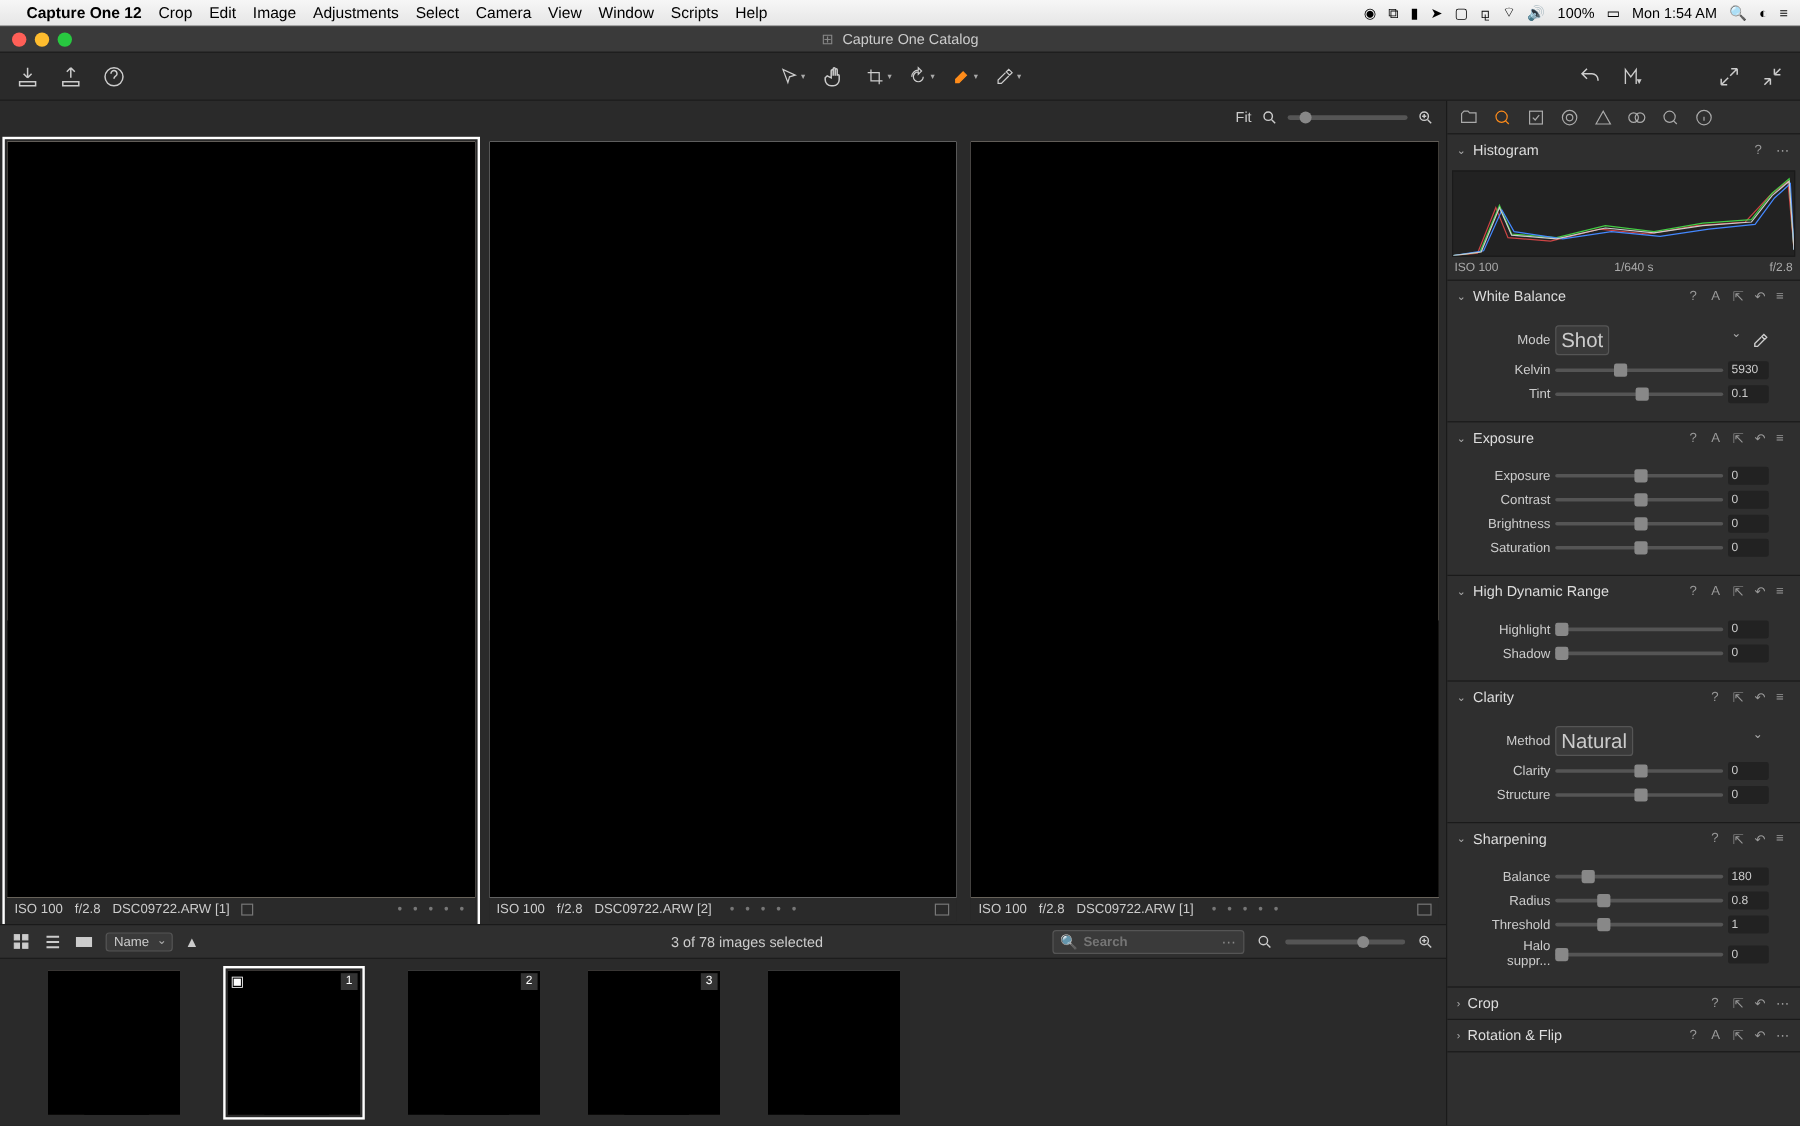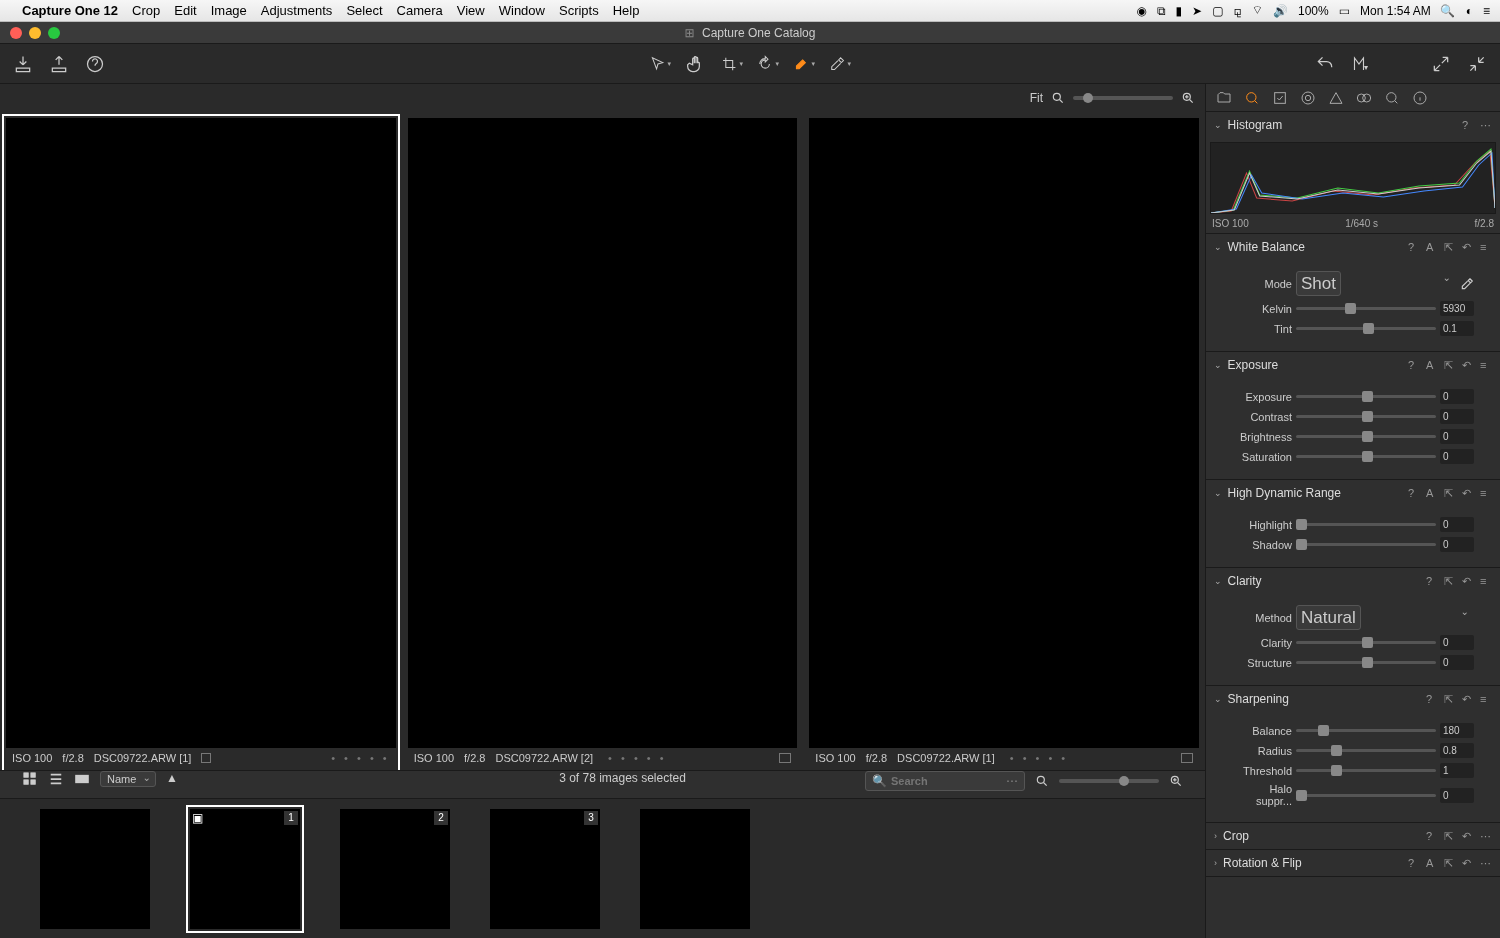--- a/index.html
+++ b/index.html
@@ -47,21 +47,21 @@
 .thumb.selected { outline: 2px solid #fff; outline-offset: 2px; }
 .thumb .img { flex: 1; background: #d4c9b8; display: flex; align-items: center; justify-content: center; overflow: hidden; position: relative; }
 .thumb .img.bw { filter: grayscale(100%); }
 .thumb .img svg { width: 100%; height: 100%; }
 .thumb .meta { height: 20px; display: flex; align-items: center; gap: 10px; padding: 0 6px; font-size: 11px; color: #ccc; background: #2a2a2a; }
 .thumb .meta .tag { border: 1px solid #777; width: 10px; height: 10px; }
 .thumb .meta .dots { margin-left: auto; letter-spacing: 3px; color: #777; }
 .thumb .meta .rect-icon { width:12px; height:10px; border:1px solid #777; margin-left:auto;}
 
 
-.browserbar { height: 28px; background: #2f2f2f; border-top: 1px solid #1a1a1a; display: flex; align-items: flex-start; padding: 0 22px; gap: 10px; font-size: 12px; }
+.browserbar { height: 28px; background: #2f2f2f; border-top: 1px solid #1a1a1a; display: flex; align-items: center; padding: 0 10px; gap: 10px; font-size: 12px; }
 .browserbar .view-btn { width:16px; height:16px; display:flex; align-items:center; justify-content:center; }
 .browserbar .view-btn svg { stroke:#ccc; fill:#ccc; }
 .browserbar select { background:#3a3a3a; color:#ccc; border:1px solid #555; font-size:11px; padding:1px 18px 1px 6px; border-radius:3px; -webkit-appearance:none; }
 .select-wrap { position:relative; }
 .select-wrap::after { content:'⌄'; position:absolute; right:5px; top:1px; font-size:10px; color:#aaa; pointer-events:none;}
 .browserbar .status { position:absolute; left:50%; transform:translateX(-50%);margin-left:20px; }
 .browserbar .search { background:#3a3a3a; border:1px solid #555; border-radius:3px; padding:2px 6px; display:flex; align-items:center; gap:4px; width:160px; }
 .browserbar .search input { background:transparent; border:none; color:#ccc; font-size:11px; width:100%; outline:none;font-weight:bold; }
 .browserbar .mini-slider { width:100px; height:4px; background:#555; border-radius:2px; position:relative; }
 .browserbar .mini-slider::after { content:''; position:absolute; left:60%; top:-3px; width:10px; height:10px; background:#888; border-radius:50%; }

